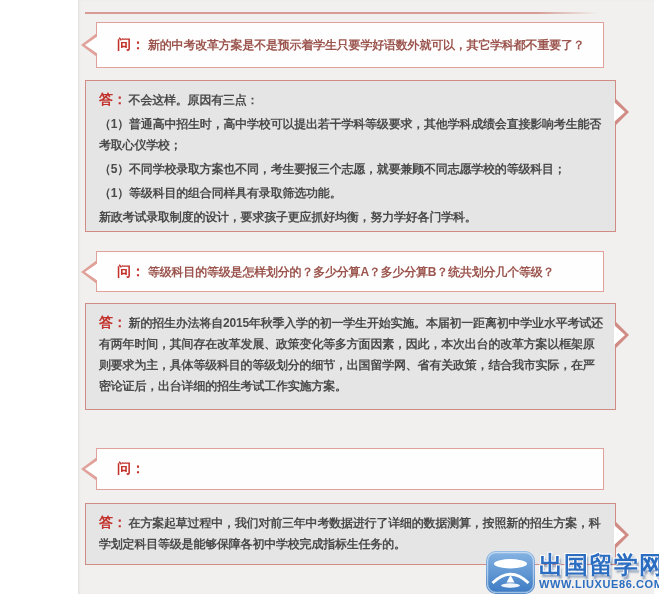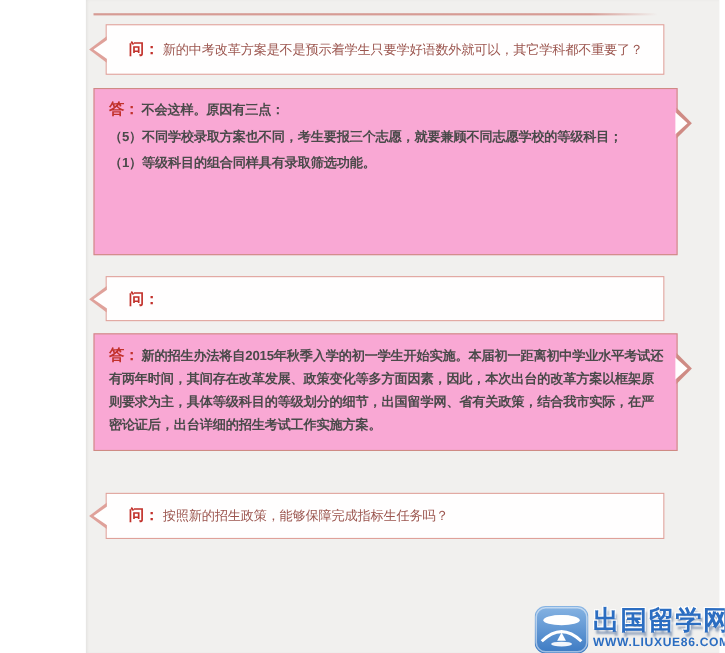--- a/index.html
+++ b/index.html
@@ -56,31 +56,31 @@
   .q-label{
     color:#c2312b;
     font-weight:bold;
     font-size:14px;
     margin-right:3px;
     white-space:nowrap;
     flex:0 0 auto;
   }
   .q-text{
     color:#9b554e;
-    font-weight:normal;
+    font-weight:bold;
     font-size:12px;
     letter-spacing:-0.2px;
     line-height:16px;
   }
   
   .a-box{
     position:absolute;
     left:85px;width:531px;
     box-sizing:border-box;
-    background:#f9a8d4;
+    background:#e5e5e5;
     border:1px solid #cf8b84;
     padding:8px 12px 0 13px;
     z-index:2;
   }
   .a-box::before{
     content:"";position:absolute;
     right:-14px;top:17px;
     width:0;height:0;
     border-top:14px solid transparent;
     border-bottom:14px solid transparent;
@@ -145,37 +145,42 @@
 
   <div class="cutoff-line"></div>
 
   <div class="q-bubble" style="top:22px;height:46px;">
     <span class="q-label">问：</span>
     <span class="q-text">新的中考改革方案是不是预示着学生只要学好语数外就可以，其它学科都不重要了？</span>
   </div>
 
   <div class="a-box" style="top:80px;height:152px;">
     <p><span class="a-label">答：</span><span>不会这样。原因有三点：</span></p>
+    <p>（1）普通高中招生时，高中学校可以提出若干学科等级要求，其他学科成绩会直接影响考生能否考取心仪学校；</p>
     <p>（5）不同学校录取方案也不同，考生要报三个志愿，就要兼顾不同志愿学校的等级科目；</p>
     <p>（1）等级科目的组合同样具有录取筛选功能。</p>
+    <p>新政考试录取制度的设计，要求孩子更应抓好均衡，努力学好各门学科。</p>
   </div>
 
   <div class="q-bubble" style="top:251px;height:41px;">
     <span class="q-label">问：</span>
+    <span class="q-text">等级科目的等级是怎样划分的？多少分算A？多少分算B？统共划分几个等级？</span>
   </div>
 
   <div class="a-box" style="top:303px;height:107px;">
     <p><span class="a-label">答：</span><span>新的招生办法将自2015年秋季入学的初一学生开始实施。本届初一距离初中学业水平考试还有两年时间，其间存在改革发展、政策变化等多方面因素，因此，本次出台的改革方案以框架原则要求为主，具体等级科目的等级划分的细节，出国留学网、省有关政策，结合我市实际，在严密论证后，出台详细的招生考试工作实施方案。</span></p>
   </div>
 
   <div class="q-bubble" style="top:448px;height:42px;">
     <span class="q-label">问：</span>
-    <span class="q-text">按照新的招生政策，能够保障完成指标生任务吗？</span>
-  </div>
-
+  </div>
+
+  <div class="a-box" style="top:503px;height:62px;">
+    <p><span class="a-label">答：</span><span>在方案起草过程中，我们对前三年中考数据进行了详细的数据测算，按照新的招生方案，科学划定科目等级是能够保障各初中学校完成指标生任务的。</span></p>
+  </div>
 
   <div class="watermark">
     <span class="wm-icon">
       <svg width="49" height="43" viewBox="0 0 49 43" xmlns="http://www.w3.org/2000/svg">
         <defs>
           <linearGradient id="wmlg" x1="0" y1="0" x2="0" y2="1">
             <stop offset="0" stop-color="#87b4e3"></stop>
             <stop offset="1" stop-color="#3c7ac3"></stop>
           </linearGradient>
         </defs>

